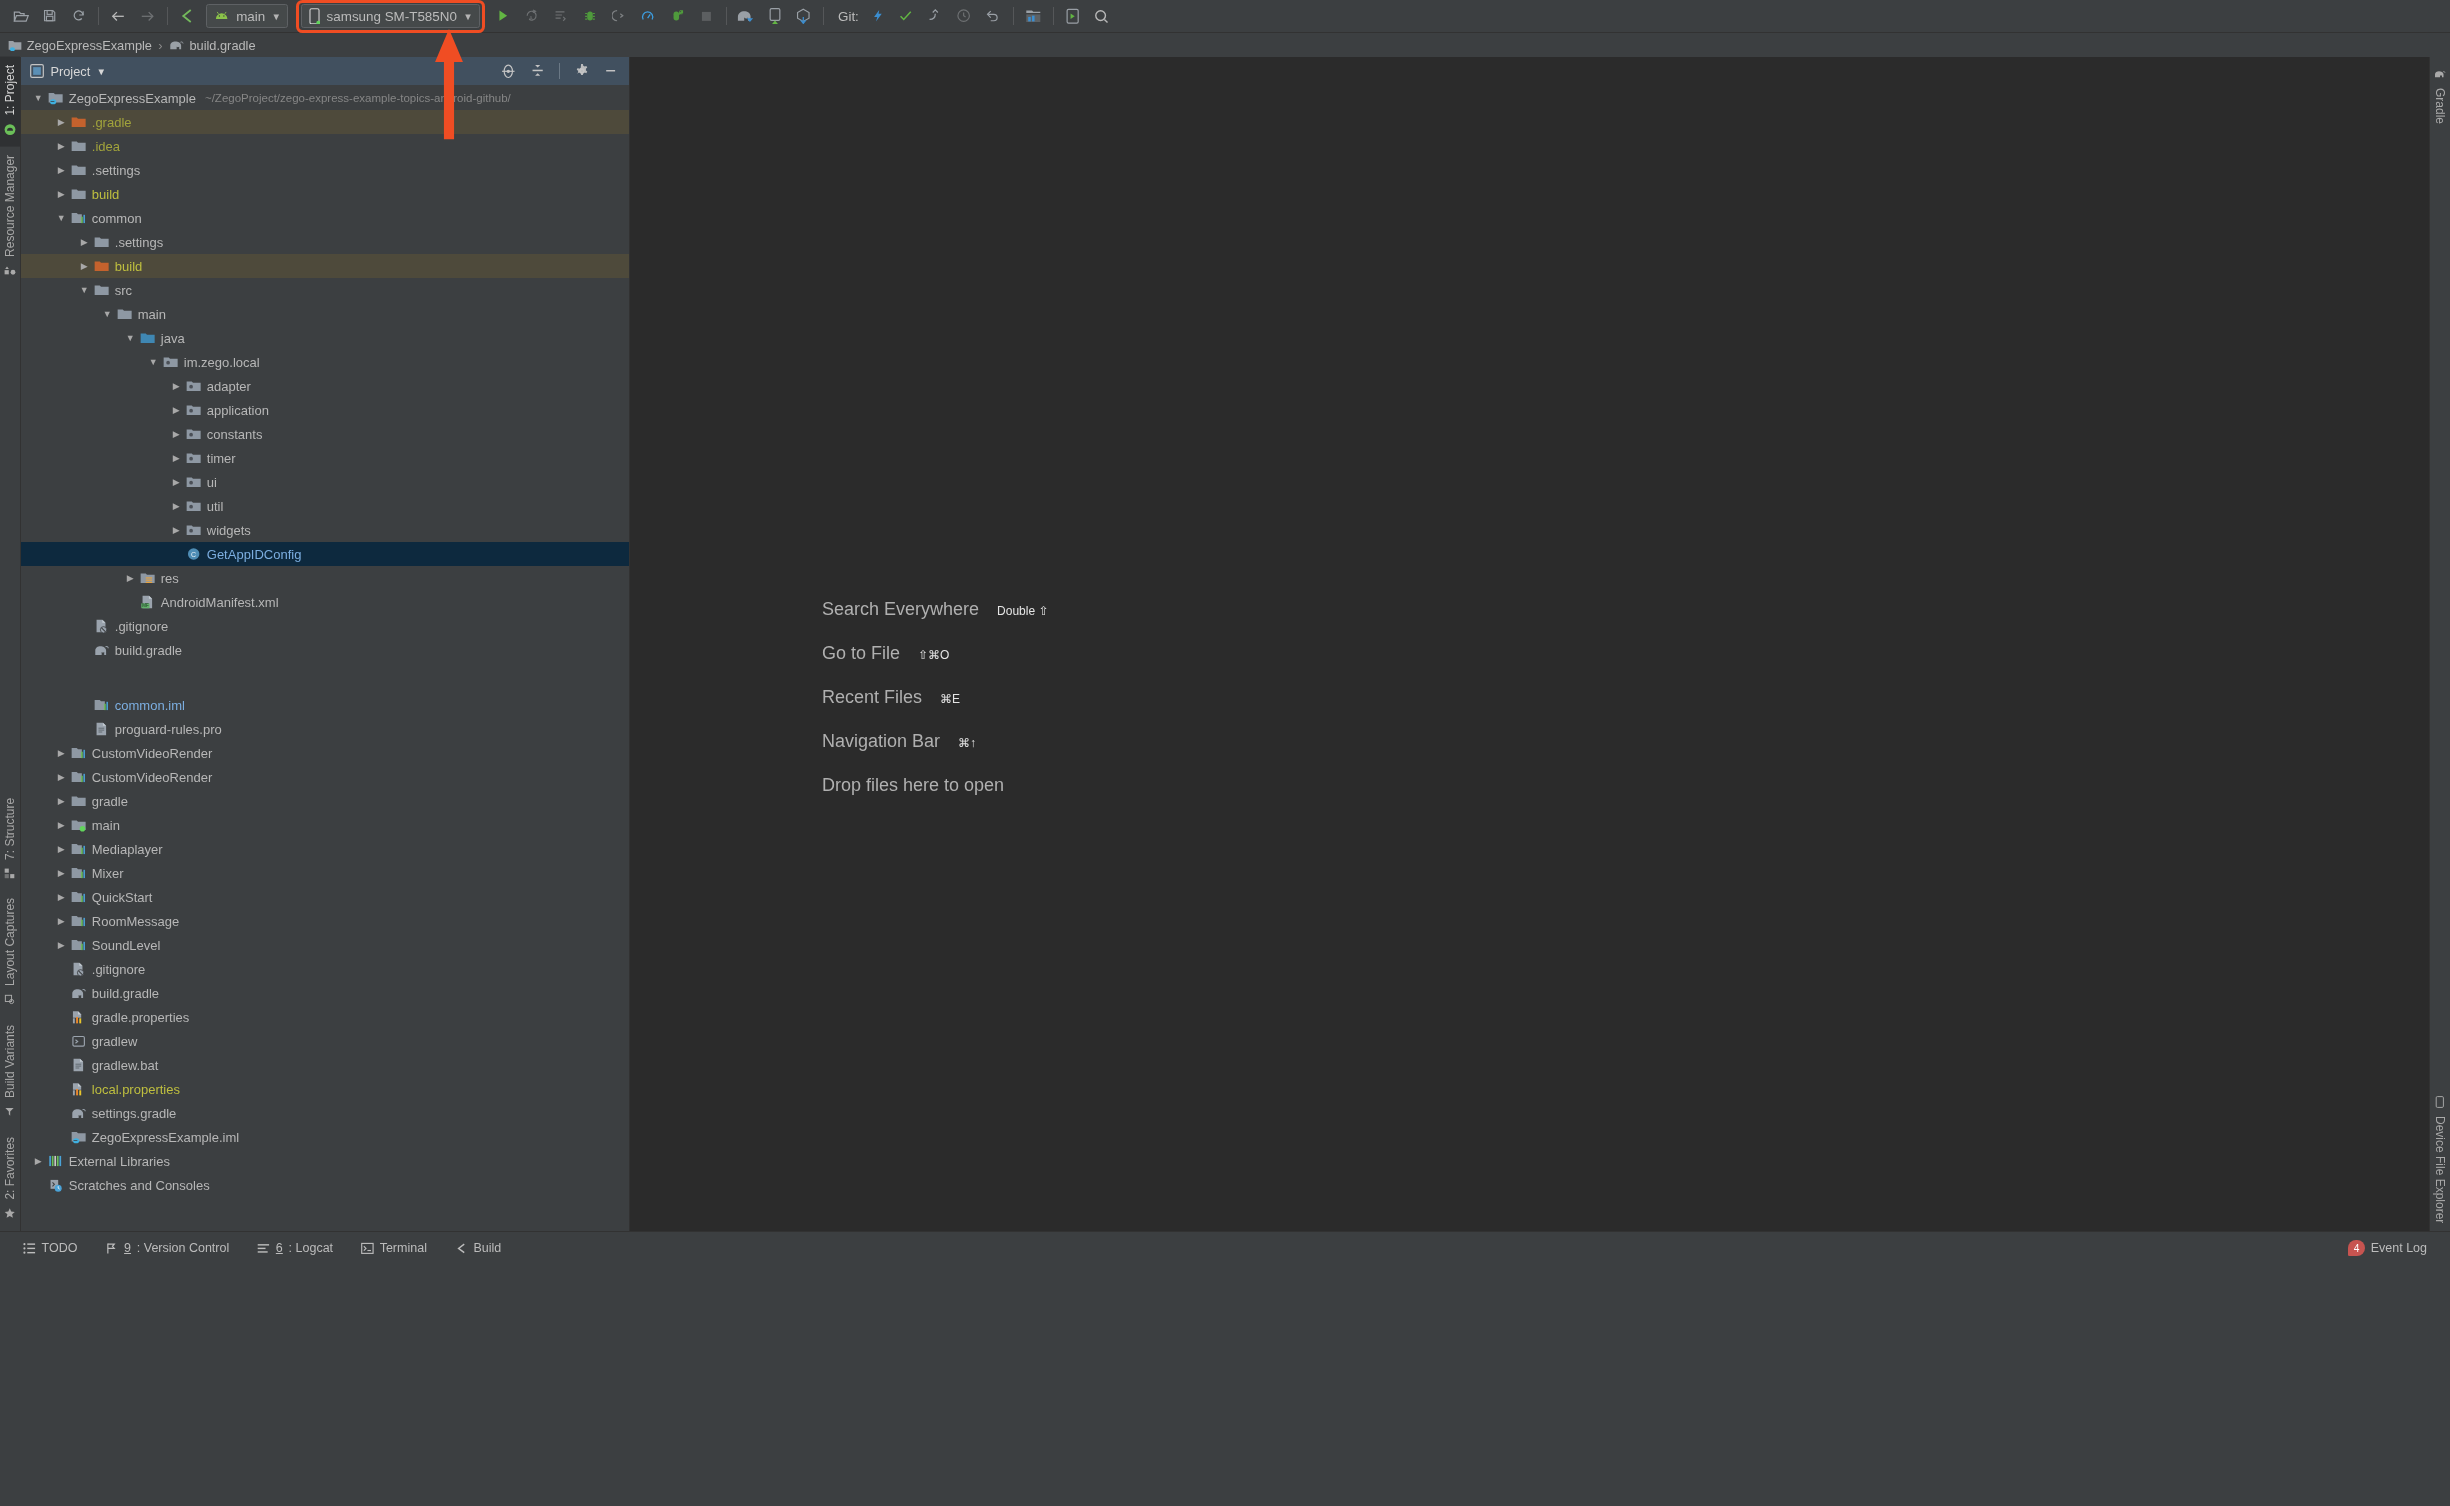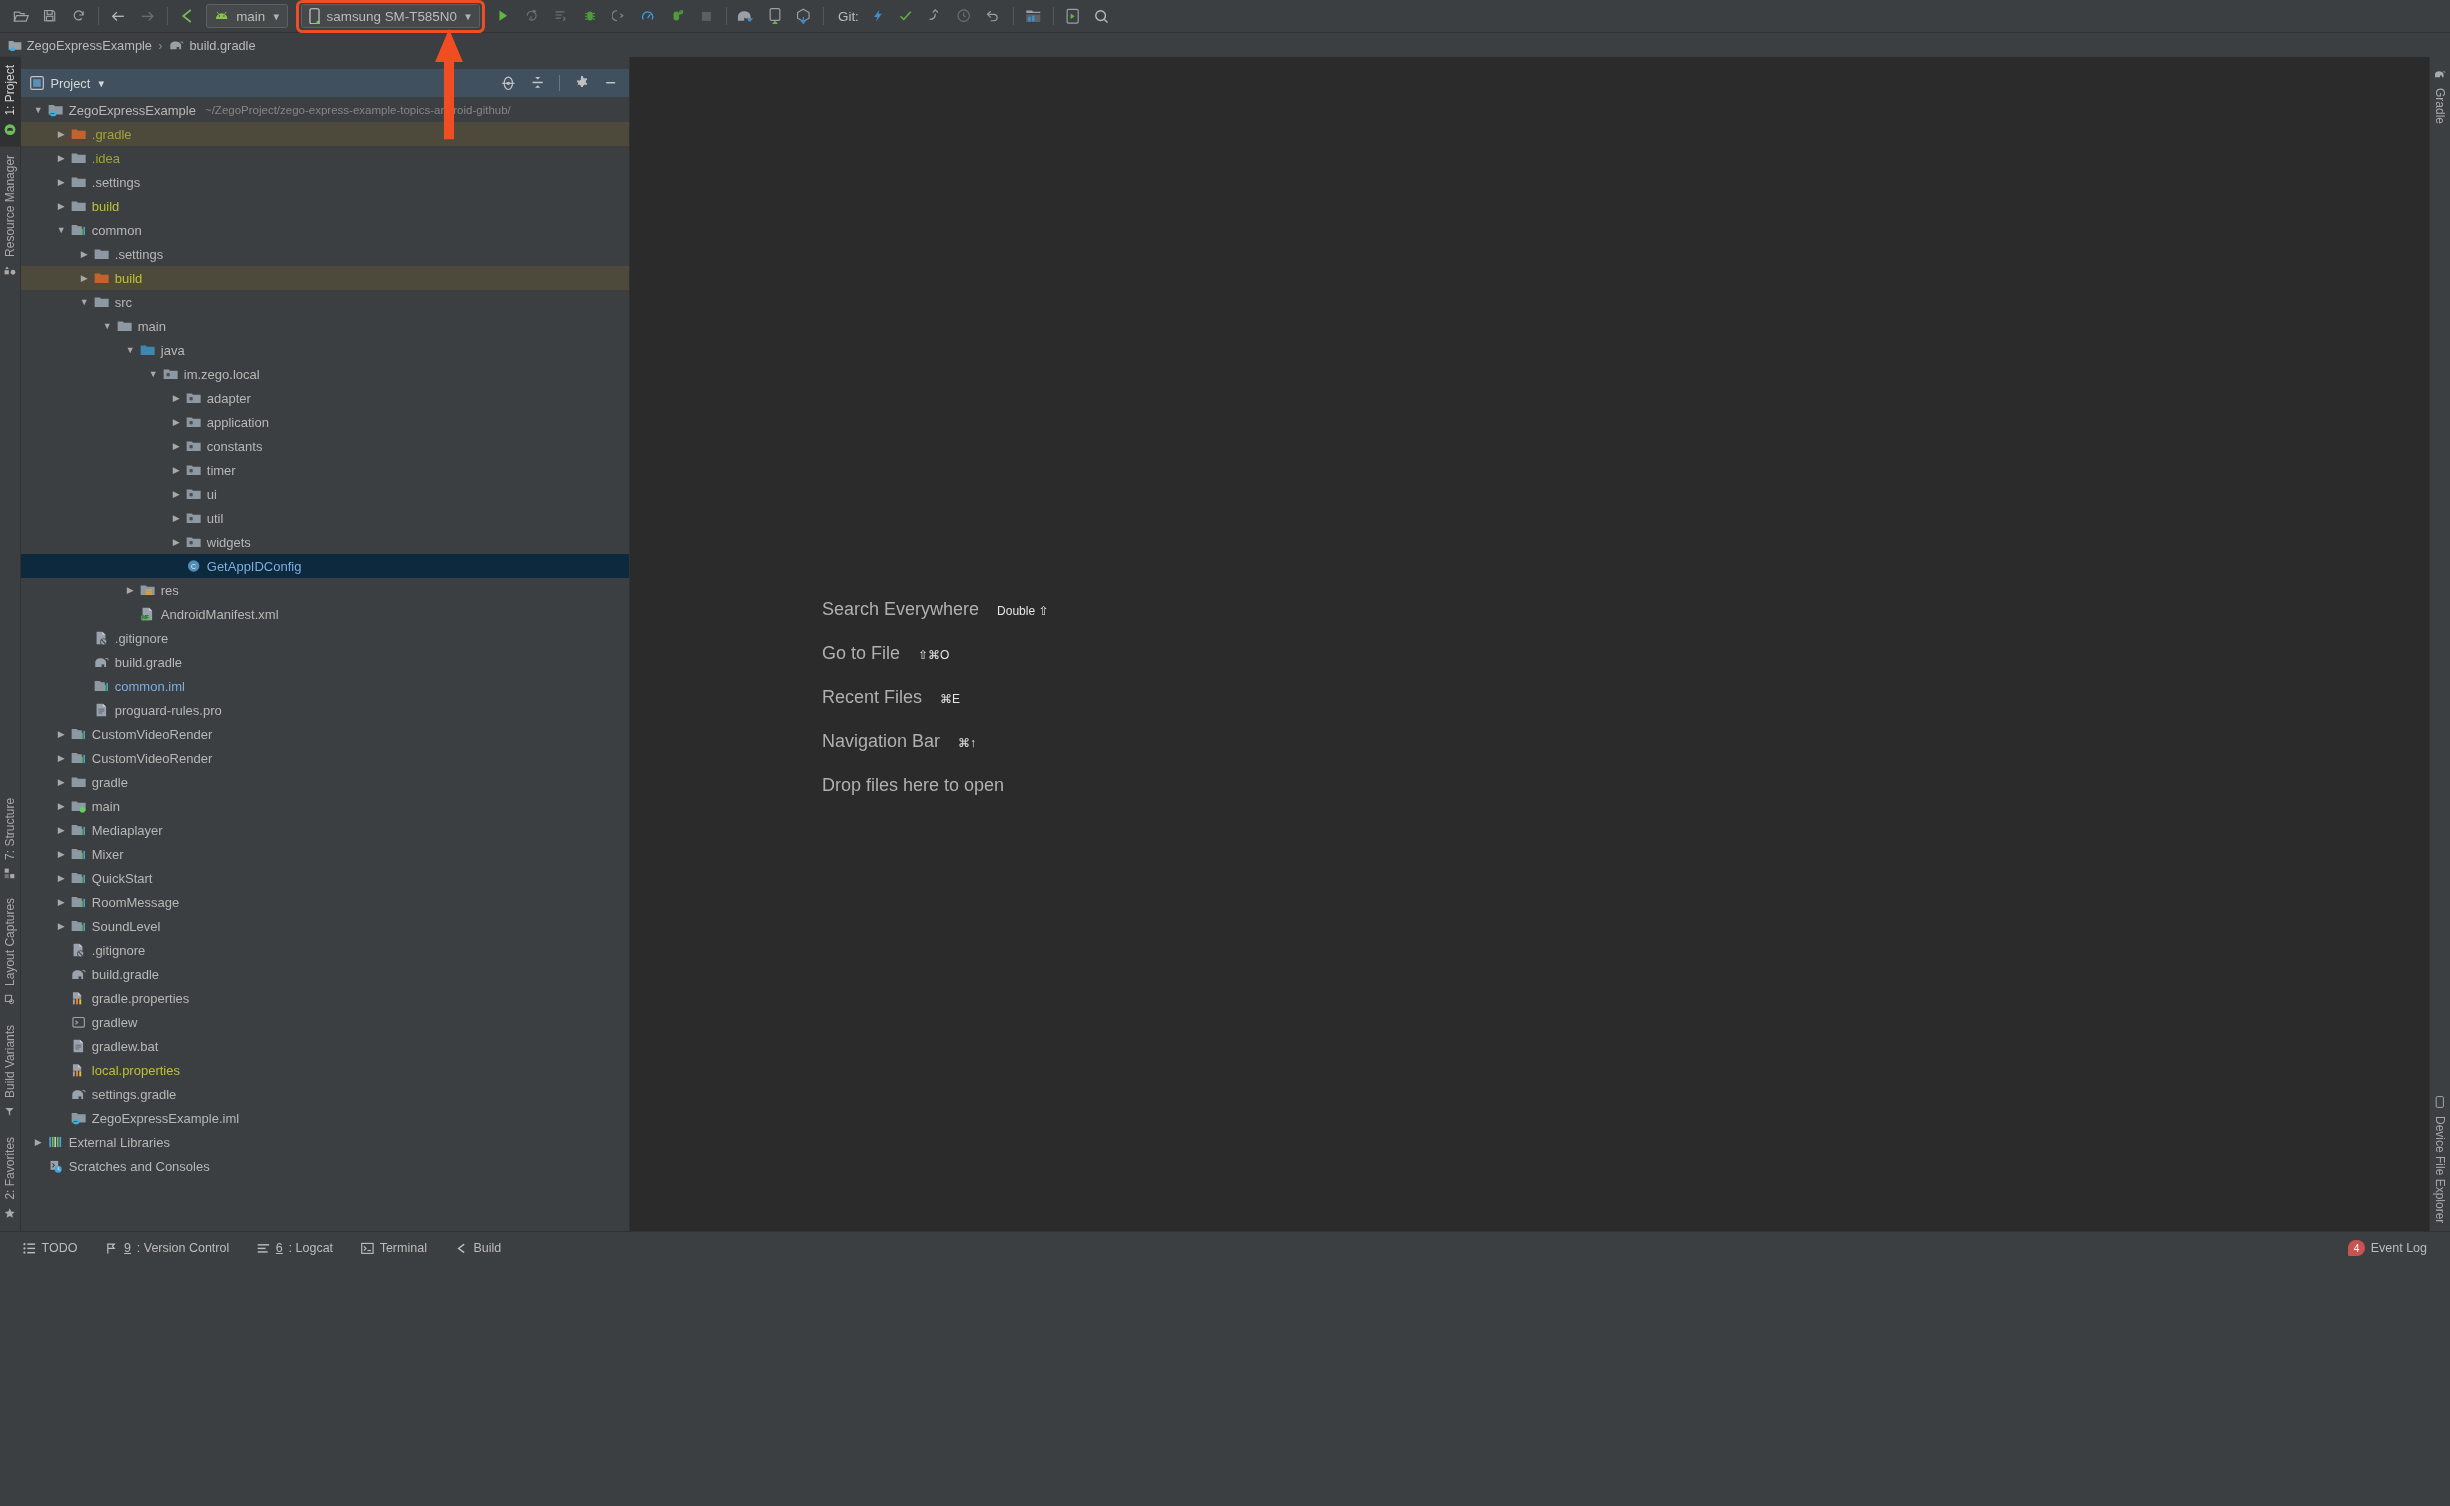--- a/index.html
+++ b/index.html
@@ -64,21 +64,21 @@
   .vtab.active { background:#2f3133; color:#d6d6d6; }
   .vtab .ic { transform: rotate(180deg); }
   .rail-right { width: 21px; flex:0 0 21px; background:#3c3f41; border-left:0.6px solid #323232;
      display:flex; flex-direction:column; justify-content:space-between; }
 
   
   .project-panel { width: 609px; flex: 0 0 609px; display:flex; flex-direction:column; background:#3c3f41;
       border-right: 0.6px solid #323232; min-height:0;}
   .panel-head {
     height: 28px; flex: 0 0 28px; background:#41505f;
-    display:flex; align-items:center; padding: 0 6.4px 0 9px; gap: 6.4px; margin-top: 12px;
+    display:flex; align-items:center; padding: 0 6.4px 0 9px; gap: 6.4px;
   }
   .panel-head .title { color:#d7d7d7; font-size: 12.8px; }
   .panel-head .spacer { flex:1 1 auto; }
   .ph-icon { width:23px; height:23px; display:flex; align-items:center; justify-content:center; color:#c4c4c4; }
   .ph-sep { width:0.6px; height:15.3px; background:#6a7885; margin:0 3.8px; }
 
   .tree { flex:1 1 auto; overflow:hidden; padding-top: 1.3px; background:#3c3f41; }
   .row {
     display:flex; align-items:center; height: 24px; font-size: 13px; color:#b7b7b7;
     white-space: nowrap; position: relative;
@@ -673,21 +673,21 @@
           <div class="row" style="padding-left: 55px;">
             <span class="arrow"></span>
             <span class="ic">
               <svg width="15.3" height="14" viewBox="0 0 24 22">
                 <path d="M2 12c0-5 4-7 8-7s9 2 9 7v7h-3v-5l-2 1.2-2-1.2v5H2z" fill="#9aa3ad"></path>
                 <path d="M18 6c2-1.2 4.3-.2 4.3 2.2" stroke="#9aa3ad" stroke-width="1.6" fill="none"></path>
               </svg>
             </span>
             <span class="lbl">build.gradle</span>
           </div>
-          <div class="row" style="padding-left: 55px;">
+          <div class="row" style="padding-left: 55px; margin-top: 31px;">
             <span class="arrow"></span>
             <span class="ic">
               <svg width="15.3" height="14" viewBox="0 0 24 22">
                 <path d="M1 3h8l2 2h6v14H1z" fill="#8e98a3"></path>
                 <rect x="16" y="9" width="2.4" height="10" fill="#6bbf59"></rect>
                 <rect x="19.5" y="6" width="2.4" height="13" fill="#4aa3d8"></rect>
               </svg>
             </span>
             <span class="lbl blue">common.iml</span>
           </div>

